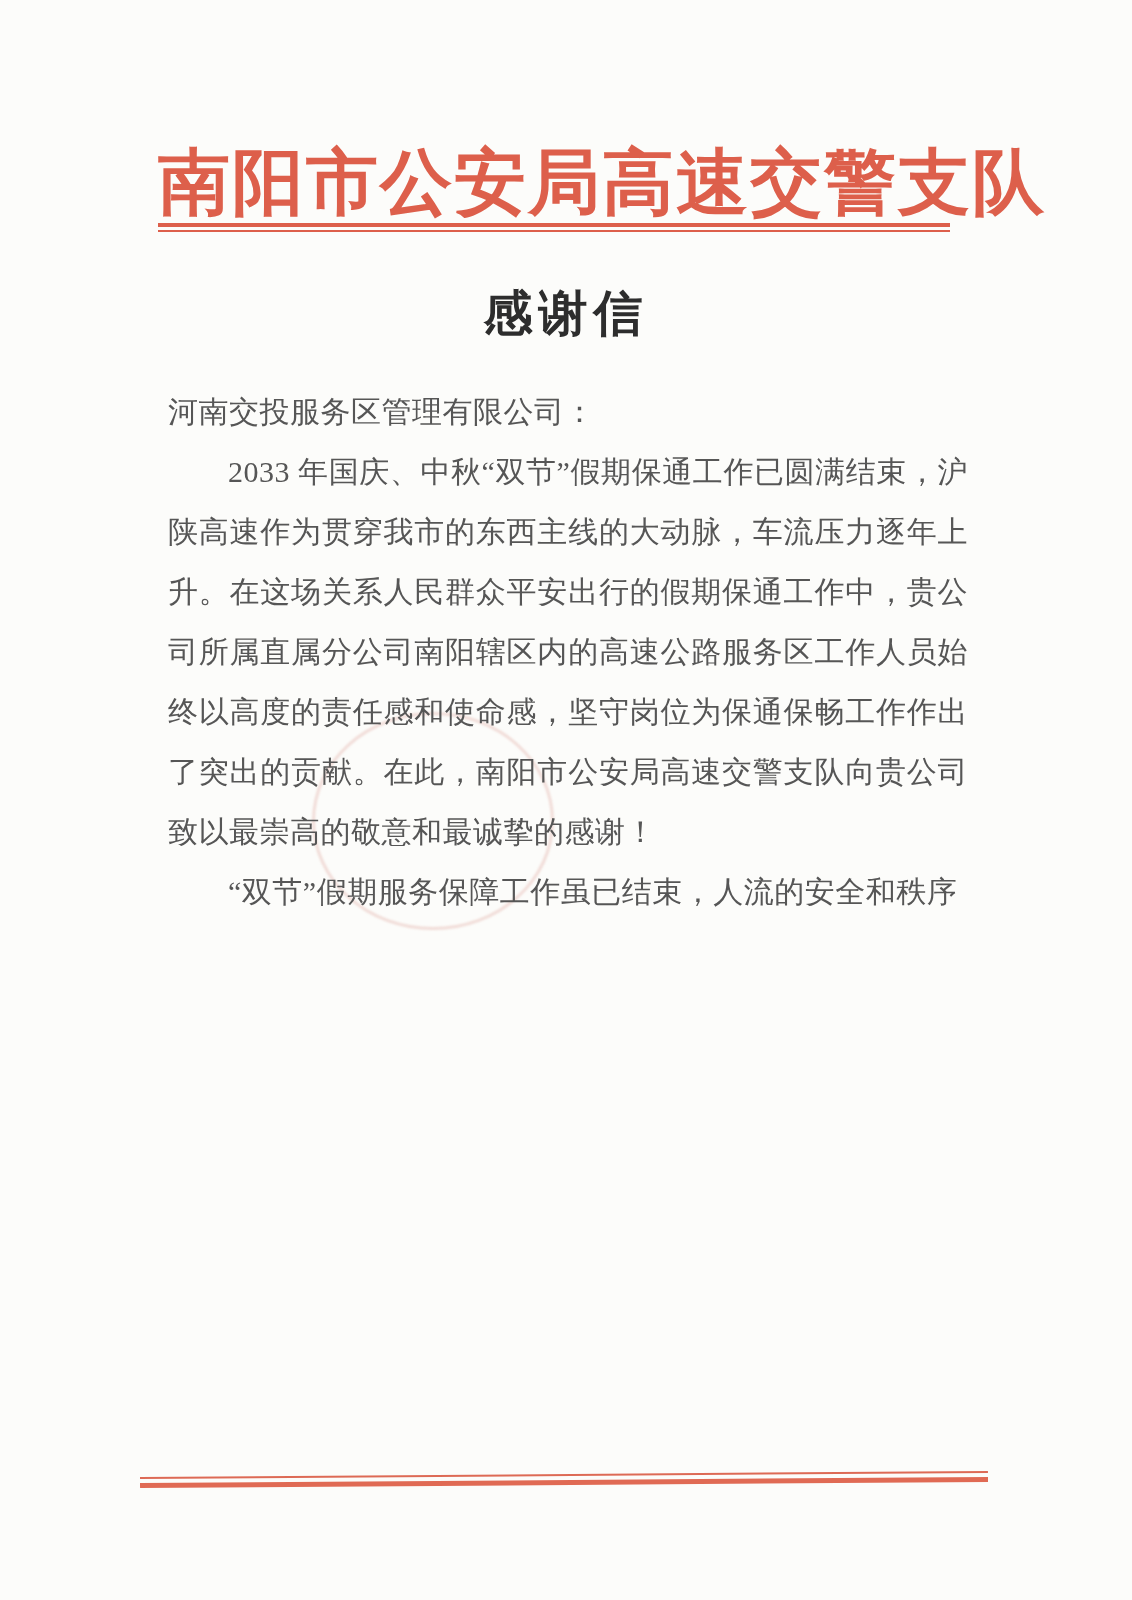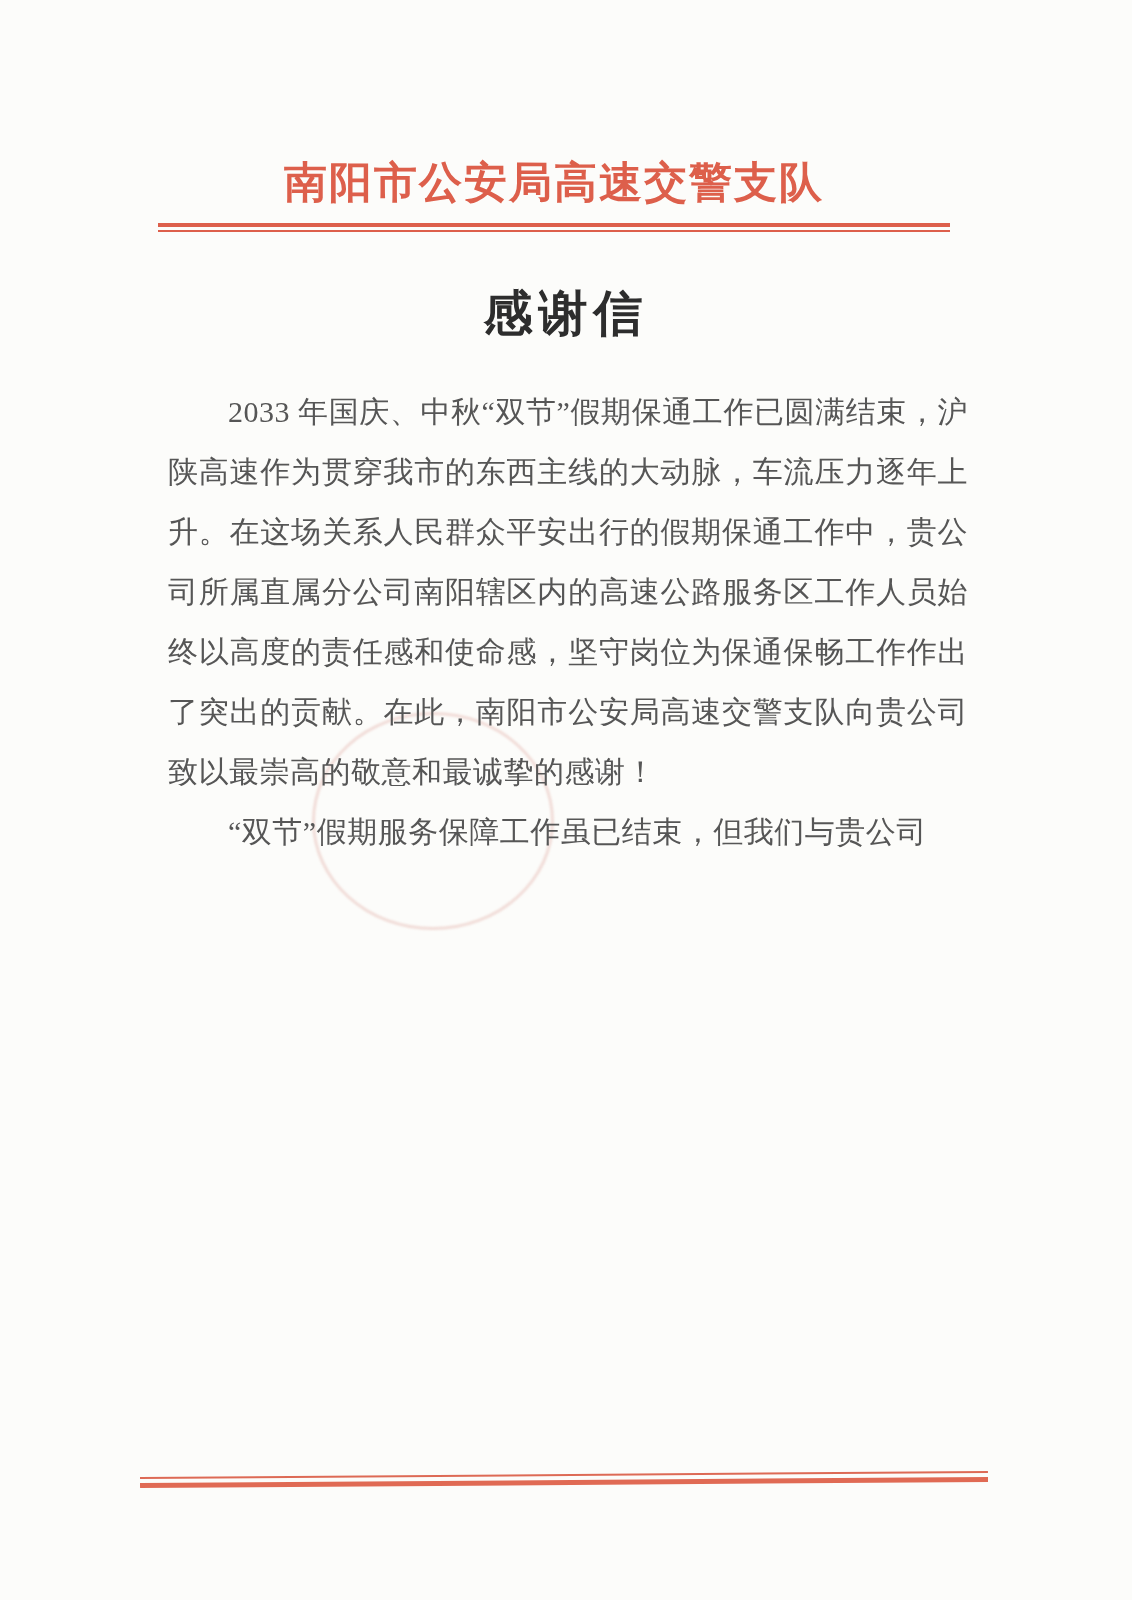--- a/index.html
+++ b/index.html
@@ -20,21 +20,21 @@
     background:var(--page-bg);
     overflow:hidden;
   }
   
   .letterhead{
     position:absolute;
     top:144px;left:158px;width:792px;
     text-align:center;
   }
   .letterhead-title{
-    font-size:43px;
+    font-size:72px;
     font-weight:700;
     line-height:78px;
     color:var(--accent-red);
     letter-spacing:2px;
     white-space:nowrap;
   }
   .rule-group{margin-top:1px;}
   .rule{width:100%;background:var(--accent-red);}
   .rule.r-thick{height:4px;}
   .rule.r-thin{height:2px;}
@@ -95,22 +95,23 @@
       <div class="rule r-thick"></div>
       <div class="rule r-thin"></div>
     </div>
   </header>
 
   <h1 class="letter-title">感谢信</h1>
 
   <div class="seal"></div>
 
   <main class="letter-body">
+    <p class="salutation">河南交投服务区管理有限公司：</p>
     <p class="para">2033 年国庆、中秋“双节”假期保通工作已圆满结束，沪陕高速作为贯穿我市的东西主线的大动脉，车流压力逐年上升。在这场关系人民群众平安出行的假期保通工作中，贵公司所属直属分公司南阳辖区内的高速公路服务区工作人员始终以高度的责任感和使命感，坚守岗位为保通保畅工作作出了突出的贡献。在此，南阳市公安局高速交警支队向贵公司致以最崇高的敬意和最诚挚的感谢！</p>
-    <p class="para">“双节”假期服务保障工作虽已结束，但我们与贵公司</p>
+    <p class="para">“双节”假期服务保障工作虽已结束，人流的安全和秩序</p>
   </main>
 
   <footer class="footer-rule">
     <div class="rule r-thin"></div>
     <div class="rule r-thick"></div>
   </footer>
 
 </div>
 
 </body></html>

